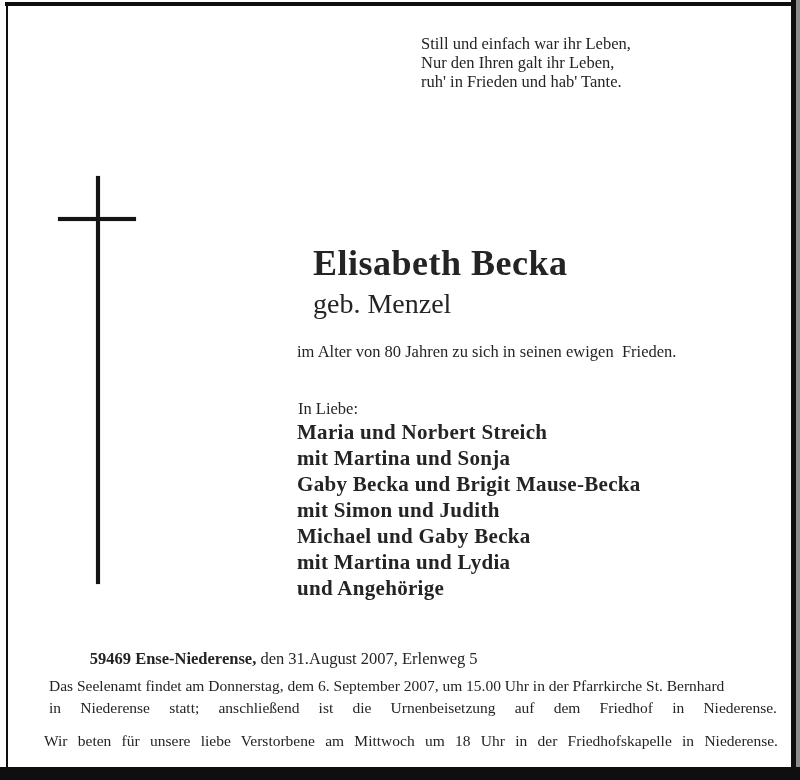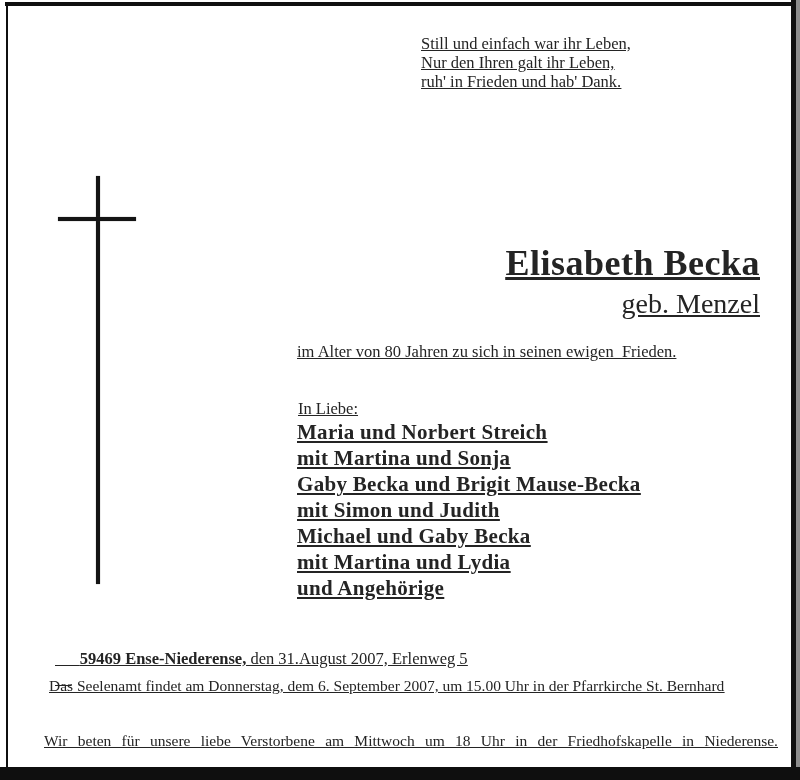--- a/index.html
+++ b/index.html
@@ -1,15 +1,15 @@
 <!DOCTYPE html>
 <html><head>
 <meta charset="utf-8">
 <style>
-  * { margin: 0; padding: 0; box-sizing: border-box; text-decoration: underline; }
+  * { margin: 0; padding: 0; box-sizing: border-box; }
   html, body { background: #ffffff; }
   .page {
     position: relative;
     width: 800px;
     height: 780px;
     background: #ffffff;
     overflow: hidden;
     font-family: "Liberation Serif", "DejaVu Serif", serif;
     color: #242424;
   }
@@ -17,48 +17,48 @@
   .abs { position: absolute; }
   .line { white-space: pre; }
   
   .edge { position: absolute; background: #0f0f0f; }
   .edge-gray { position: absolute; background: #8c8c8c; }
   
   .cross-bar { position: absolute; background: #141414; box-shadow: 0 0 1px #444; }
   
   .verse { left: 421px; top: 34px; font-size: 16.5px; line-height: 19px; }
   .intro { left: 297px; top: 136px; font-size: 16.5px; line-height: 20px; }
-  .name-block { left: 296px; top: 244px; width: 464px; text-align: right; }
+  .name-block { left: 313px; top: 244px; width: 464px; text-align: left; }
   .deceased-name { font-size: 36px; font-weight: bold; line-height: 38px; letter-spacing: 0.5px; }
   .maiden-name { font-size: 28px; line-height: 32px; margin-top: 6px; }
   .age-line { left: 297px; top: 342px; font-size: 16.5px; }
   .salutation { left: 298px; top: 399px; font-size: 16.5px; text-align: right; }
   .mourners { left: 297px; top: 419px; font-size: 21px; font-weight: bold; line-height: 26px; letter-spacing: 0.3px; }
-  .dateline { left: 55px; top: 629px; font-size: 16.5px; }
+  .dateline { left: 65px; top: 629px; font-size: 16.5px; }
   .dateline .place { font-weight: bold; }
   .service { left: 49px; top: 675px; width: 728px; font-size: 15.5px; line-height: 21.5px; }
   .service .justify-last { text-align: justify; text-align-last: justify; white-space: normal; }
   .prayer { left: 44px; top: 732px; width: 734px; font-size: 15.5px; text-align: justify; text-align-last: justify; }
 </style>
 </head>
 <body>
 
 <div class="page">
 
   <div class="content">
 
     <div class="abs">
       <div class="cross-bar" style="left:96px; top:176px; width:4px; height:408px;"></div>
       <div class="cross-bar" style="left:58px; top:217px; width:78px; height:4px;"></div>
     </div>
 
     <div class="abs verse">
       <div class="line">Still und einfach war ihr Leben,</div>
       <div class="line">Nur den Ihren galt ihr Leben,</div>
-      <div class="line">ruh' in Frieden und hab' Dank.</div>
+      <div class="line">ruh' in Frieden und hab' Tante.</div>
     </div>
 
 
     <div class="abs name-block">
       <div class="deceased-name">Elisabeth Becka</div>
       <div class="maiden-name">geb. Menzel</div>
     </div>
 
     <div class="abs age-line line">im Alter von 80 Jahren zu sich in seinen ewigen  Frieden.</div>
 
@@ -73,20 +73,21 @@
       <div class="line">mit Martina und Lydia</div>
       <div class="line">und Angehörige</div>
     </div>
 
     <div class="abs dateline line">
       <span class="place">59469 Ense-Niederense,</span><span> den 31.August 2007, Erlenweg 5</span>
     </div>
 
     <div class="abs service">
       <div class="line">Das Seelenamt findet am Donnerstag, dem 6. September 2007, um 15.00 Uhr in der Pfarrkirche St. Bernhard</div>
+      <div class="justify-last">in Niederense statt; anschließend ist die Urnenbeisetzung auf dem Friedhof in Niederense.</div>
     </div>
 
     <div class="abs prayer">Wir beten für unsere liebe Verstorbene am Mittwoch um 18 Uhr in der Friedhofskapelle in Niederense.</div>
 
   </div>
 
   <div class="edge" style="left:5px; top:2px; width:795px; height:4px;"></div>
   <div class="edge" style="left:6px; top:2px; width:2px; height:765px;"></div>
   <div class="edge" style="left:791px; top:0; width:5px; height:780px;"></div>
   <div class="edge-gray" style="left:796px; top:0; width:4px; height:780px;"></div>

